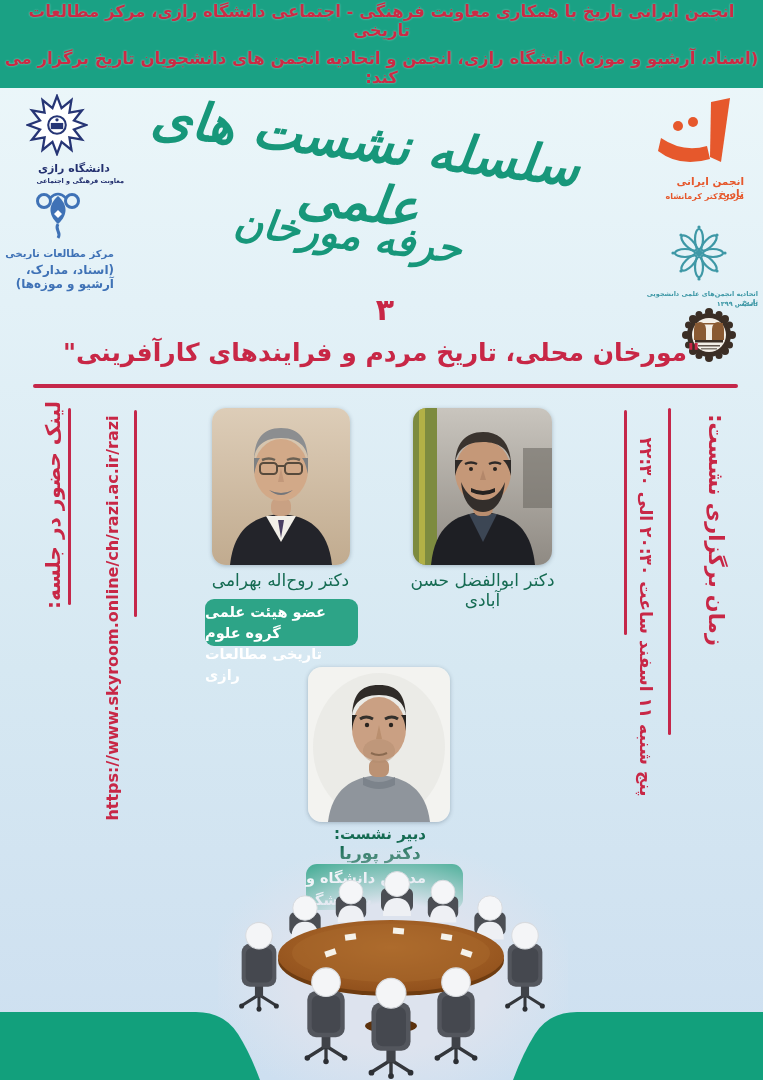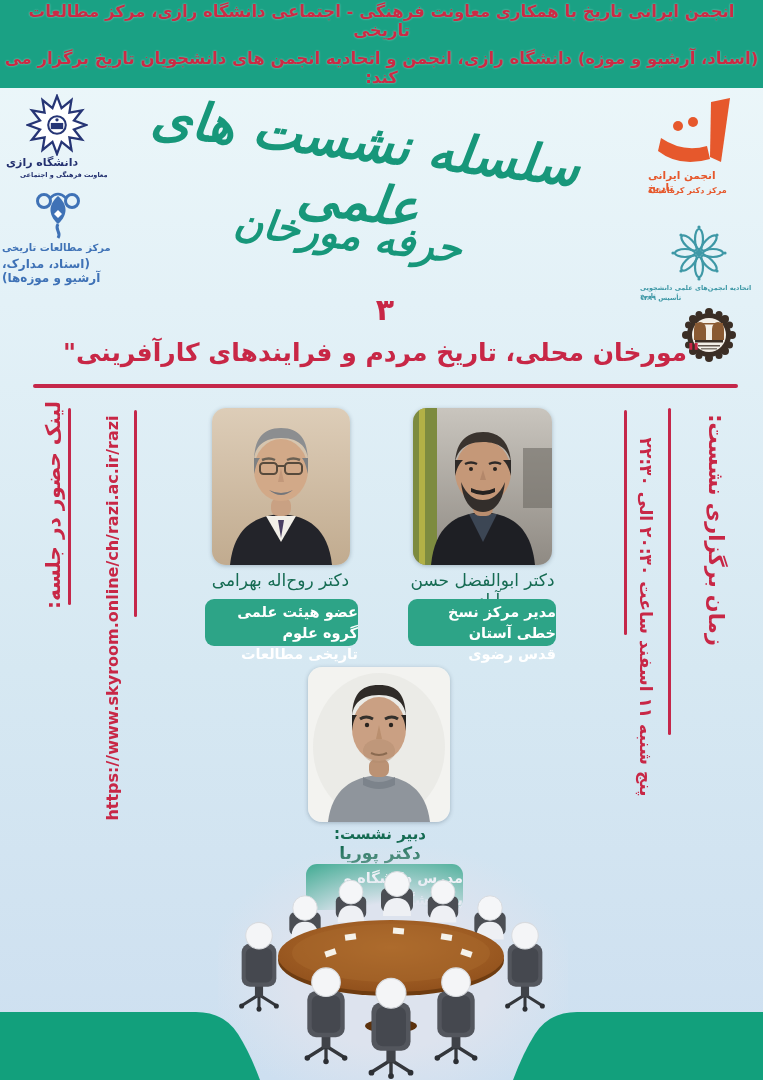--- a/index.html
+++ b/index.html
@@ -26,28 +26,28 @@
 
   
   .rot{position:absolute;white-space:nowrap;font-weight:bold;color:#c82746;
     transform:translate(-50%,-50%) rotate(var(--r));}
   .vline{position:absolute;width:3px;background:#c5274a;border-radius:2px;}
 
   
   .photo{position:absolute;border-radius:14px;overflow:hidden;box-shadow:0 1px 4px rgba(40,60,80,.3);}
   .photo svg{display:block;}
   .sname{position:absolute;color:#156b52;font-weight:normal;font-size:17px;text-align:center;}
-  .rolebox{position:absolute;background:#2da487;color:#ffffff;border-radius:9px;text-align:right;
+  .rolebox{position:absolute;background:#2da487;color:#ffffff;border-radius:9px;text-align:left;
     font-weight:bold;font-size:14.5px;line-height:21px;padding-top:3px;box-sizing:border-box;}
   .rolebox.tall{line-height:22px;border-radius:11px;}
   .mname1{position:absolute;color:#156b52;font-weight:bold;font-size:15px;text-align:center;}
   .mname2{position:absolute;color:#156b52;font-weight:bold;font-size:17px;text-align:center;}
 
   
-  .logoTxt{position:absolute;font-weight:bold;text-align:left;}
+  .logoTxt{position:absolute;font-weight:bold;text-align:right;margin-top:6px;}
 
   
   .tint{left:218px;top:848px;width:350px;height:232px;
     background:radial-gradient(ellipse at 50% 55%, #dde3ee 0%, #dde3ee 40%, rgba(221,227,238,0) 75%);}
 </style>
 </head>
 <body>
 
 <div class="poster">
 
@@ -206,24 +206,20 @@
       <rect x="73" y="55" width="17" height="11" rx="3.5" fill="none" stroke="#574a3c" stroke-width="2"></rect>
       <path d="M65 58 H73" stroke="#574a3c" stroke-width="2"></path>
       <path d="M57 82 Q69 88 81 82 Q69 92 57 82 Z" fill="#75767a"></path>
       <path d="M50 52 Q57 49 63 52" stroke="#6b6154" stroke-width="2.5" fill="none"></path>
       <path d="M75 52 Q81 49 88 52" stroke="#6b6154" stroke-width="2.5" fill="none"></path>
       <path d="M69 60 L66 74 L72 74 Z" fill="#c2987a"></path>
     </svg>
   </div>
 
   <div class="sname rtl" style="left:400px;top:570px;width:165px">دکتر ابوالفضل حسن آبادی</div>
-  <div class="rolebox rtl" style="left:408px;top:599px;width:148px;height:47px">
-    <div>مدیر مرکز نسخ خطی آستان</div>
-    <div>قدس رضوی</div>
-  </div>
 
   <div class="sname rtl" style="left:198px;top:570px;width:165px">دکتر روح‌اله بهرامی</div>
   <div class="rolebox rtl" style="left:205px;top:599px;width:153px;height:47px">
     <div>عضو هیئت علمی گروه علوم</div>
     <div>تاریخی مطالعات رازی</div>
   </div>
 
   <div class="photo" style="left:308px;top:667px;width:142px;height:155px">
     <svg width="142" height="155" viewBox="0 0 142 155">
       <rect width="142" height="155" fill="#f3f3f0"></rect>

